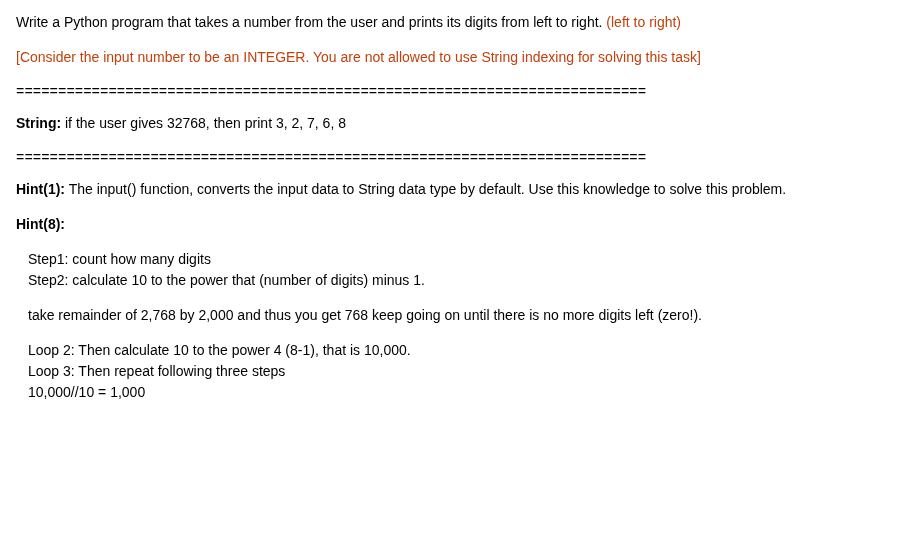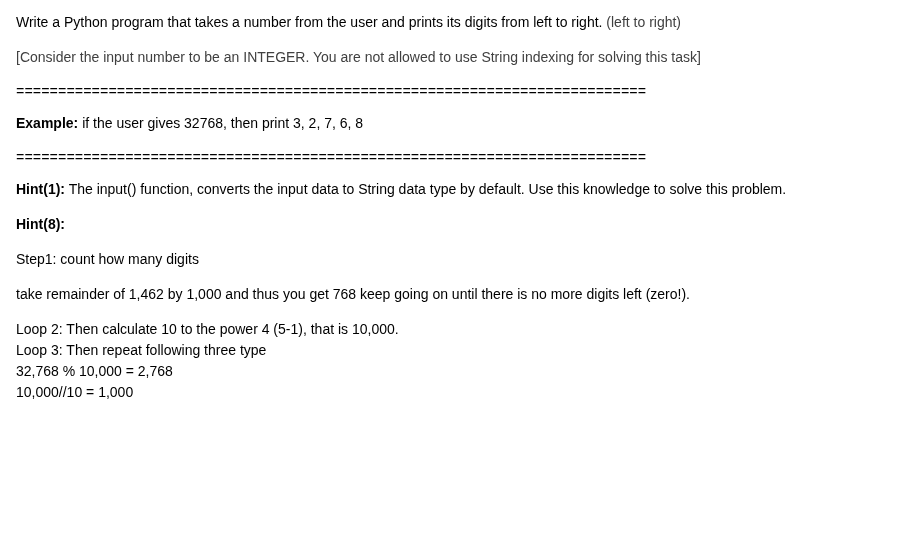--- a/index.html
+++ b/index.html
@@ -10,72 +10,73 @@
     margin: 0;
     padding: 12px 16px;
     width: 897px;
     box-sizing: border-box;
     line-height: 1.5;
   }
   p {
     margin: 0 0 14px 0;
   }
   .red {
-    color: #404040;
+    color: #c2410c;
   }
   .divider {
     font-family: "Courier New", monospace;
     font-size: 14px;
     letter-spacing: 0;
     margin: 10px 0;
     white-space: nowrap;
     overflow: hidden;
   }
   .bold {
     font-weight: bold;
   }
   .block {
     margin-bottom: 14px;
   }
   .block-tight {
     margin-bottom: 0;
   }
   .line {
     display: block;
+    margin-left: 12px;
   }
 </style>
 </head>
 <body>
 
 <p>
   <span>Write a Python program that takes a number from the user and prints its digits from left to right. </span><span class="red">(left to right)</span>
 </p>
 
 <p class="red">[Consider the input number to be an INTEGER. You are not allowed to use String indexing for solving this task]</p>
 
 <div class="divider">===========================================================================</div>
 
 <p>
-  <span class="bold">Example:</span><span> if the user gives 32768, then print 3, 2, 7, 6, 8</span>
+  <span class="bold">String:</span><span> if the user gives 32768, then print 3, 2, 7, 6, 8</span>
 </p>
 
 <div class="divider">===========================================================================</div>
 
 <p>
   <span class="bold">Hint(1):</span><span> The input() function, converts the input data to String data type by default. Use this knowledge to solve this problem.</span>
 </p>
 
 <p class="bold">Hint(8):</p>
 
 <div class="block">
   <span class="line">Step1: count how many digits</span>
+  <span class="line">Step2: calculate 10 to the power that (number of digits) minus 1.</span>
 </div>
 
 <div class="block">
-  <span class="line">take remainder of 1,462 by 1,000 and thus you get 768 keep going on until there is no more digits left (zero!).</span>
+  <span class="line">take remainder of 2,768 by 2,000 and thus you get 768 keep going on until there is no more digits left (zero!).</span>
 </div>
 
 <div class="block-tight">
-  <span class="line">Loop 2: Then calculate 10 to the power 4 (5-1), that is 10,000.</span>
-  <span class="line">Loop 3: Then repeat following three type</span>
-  <span class="line">32,768 % 10,000 = 2,768</span>
+  <span class="line">Loop 2: Then calculate 10 to the power 4 (8-1), that is 10,000.</span>
+  <span class="line">Loop 3: Then repeat following three steps</span>
   <span class="line">10,000//10 = 1,000</span>
 </div>
 
 </body></html>

